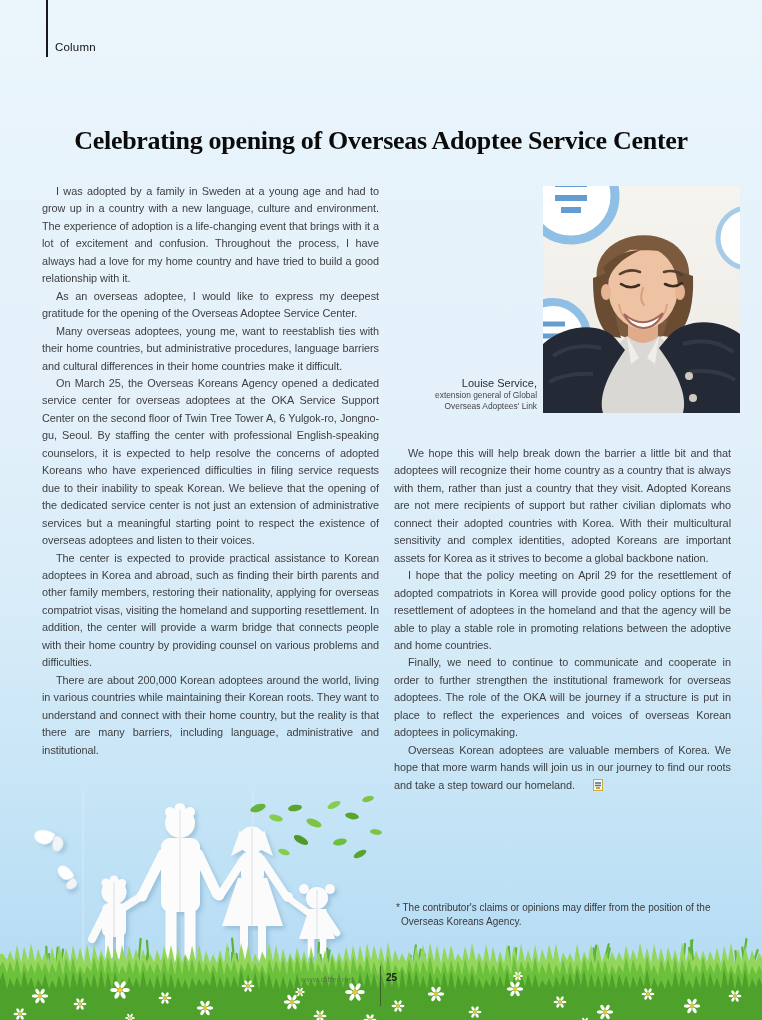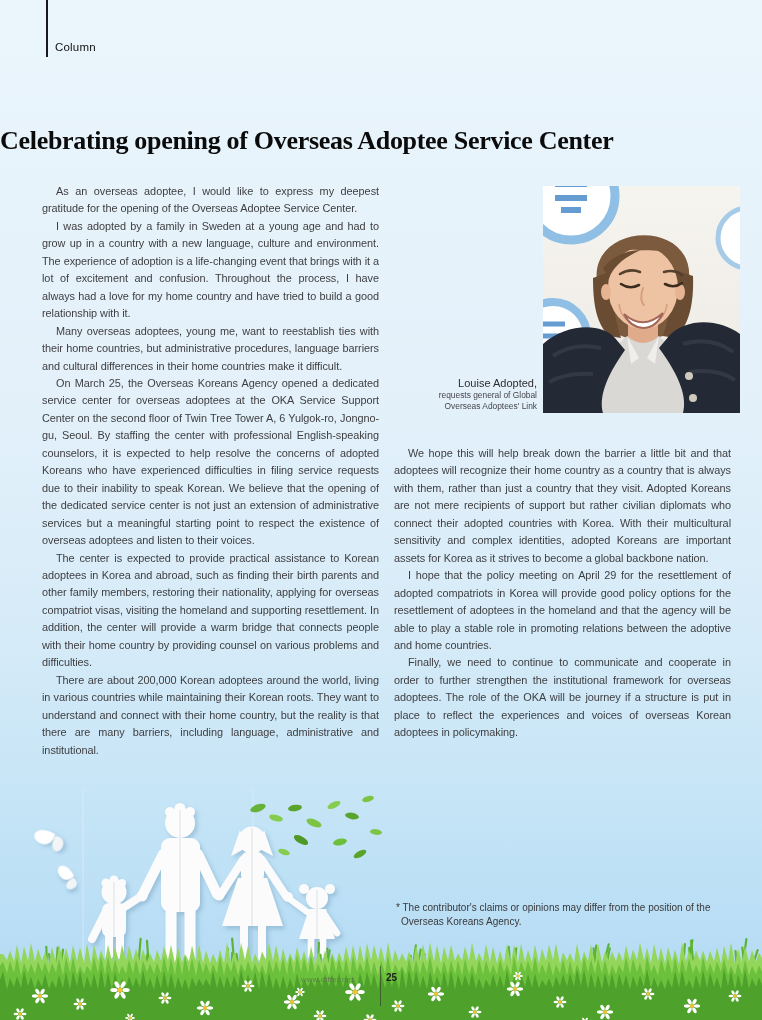--- a/index.html
+++ b/index.html
@@ -4,21 +4,21 @@
 <style>
   html,body{margin:0;padding:0;background:#ffffff;}
   .page{
     position:relative;width:762px;height:1020px;overflow:hidden;
     background:linear-gradient(180deg,#eaf5fc 0%,#e4f1fa 38%,#d6ebf8 62%,#c2e3f6 82%,#b6dcf4 94%,#b9def4 100%);
     font-family:"Liberation Sans",sans-serif;
   }
   .kicker-rule{position:absolute;left:46px;top:0;width:2px;height:57px;background:#181824;}
   .kicker{position:absolute;left:55px;top:41px;font-size:11.5px;font-weight:normal;color:#111;letter-spacing:.2px;}
   .title{
-    position:absolute;left:0;right:0;top:109px;
+    position:absolute;left:0;right:0;top:109px;text-align:center;
     font-family:"Liberation Serif","DejaVu Serif",serif;font-weight:bold;
     font-size:26px;color:#0b0b0b;letter-spacing:-0.3px;
   }
   .col{position:absolute;width:337px;}
   .col-left{left:42px;top:183px;}
   .col-right{left:394px;top:445px;}
   .col p{
     margin:0;text-indent:14px;text-align:justify;
     font-size:10.9px;line-height:17.45px;color:#3e3e40;letter-spacing:-0.05px;
   }
@@ -48,22 +48,22 @@
 <body>
 
 <div class="page">
 
   <div class="kicker-rule"></div>
   <div class="kicker">Column</div>
 
   <h1 class="title">Celebrating opening of Overseas Adoptee Service Center</h1>
 
   <div class="col col-left">
+    <p>I was adopted by a family in Sweden at a young age and had to grow up in a country with a new language, culture and environment. The experience of adoption is a life-changing event that brings with it a lot of excitement and confusion. Throughout the process, I have always had a love for my home country and have tried to build a good relationship with it.</p>
     <p>As an overseas adoptee, I would like to express my deepest gratitude for the opening of the Overseas Adoptee Service Center.</p>
-    <p>I was adopted by a family in Sweden at a young age and had to grow up in a country with a new language, culture and environment. The experience of adoption is a life-changing event that brings with it a lot of excitement and confusion. Throughout the process, I have always had a love for my home country and have tried to build a good relationship with it.</p>
     <p>Many overseas adoptees, young me, want to reestablish ties with their home countries, but administrative procedures, language barriers and cultural differences in their home countries make it difficult.</p>
     <p>On March 25, the Overseas Koreans Agency opened a dedicated service center for overseas adoptees at the OKA Service Support Center on the second floor of Twin Tree Tower A, 6 Yulgok-ro, Jongno-gu, Seoul. By staffing the center with professional English-speaking counselors, it is expected to help resolve the concerns of adopted Koreans who have experienced difficulties in filing service requests due to their inability to speak Korean. We believe that the opening of the dedicated service center is not just an extension of administrative services but a meaningful starting point to respect the existence of overseas adoptees and listen to their voices.</p>
     <p>The center is expected to provide practical assistance to Korean adoptees in Korea and abroad, such as finding their birth parents and other family members, restoring their nationality, applying for overseas compatriot visas, visiting the homeland and supporting resettlement. In addition, the center will provide a warm bridge that connects people with their home country by providing counsel on various problems and difficulties.</p>
     <p>There are about 200,000 Korean adoptees around the world, living in various countries while maintaining their Korean roots. They want to understand and connect with their home country, but the reality is that there are many barriers, including language, administrative and institutional.</p>
   </div>
 
   <div class="photo">
     <svg width="197" height="227" viewBox="0 0 197 227">
       <defs>
         <linearGradient id="wall" x1="0" y1="0" x2="0" y2="1">
@@ -121,29 +121,34 @@
         <path d="M0,227 L0,158 C22,138 58,136 72,152 L82,164 C62,192 56,212 60,227 Z" fill="#232a36"></path>
         <path d="M197,227 L197,148 C176,132 142,132 126,150 L116,162 C138,192 144,212 140,227 Z" fill="#232a36"></path>
         <path d="M10,170 q20,-14 48,-8 M6,196 q18,-10 44,-8 M190,166 q-22,-16 -50,-8 M192,194 q-18,-12 -46,-8" stroke="rgba(255,255,255,0.07)" stroke-width="4" fill="none"></path>
         <circle cx="146" cy="190" r="4" fill="#cfc9bd"></circle>
         <circle cx="150" cy="212" r="4" fill="#cfc9bd"></circle>
       </g>
     </svg>
   </div>
 
   <div class="caption">
-    <div class="cap-name">Louise Adopted,</div>
-    <div class="cap-role">requests general of Global</div>
+    <div class="cap-name">Louise Service,</div>
+    <div class="cap-role">extension general of Global</div>
     <div class="cap-role">Overseas Adoptees' Link</div>
   </div>
 
   <div class="col col-right">
     <p>We hope this will help break down the barrier a little bit and that adoptees will recognize their home country as a country that is always with them, rather than just a country that they visit. Adopted Koreans are not mere recipients of support but rather civilian diplomats who connect their adopted countries with Korea. With their multicultural sensitivity and complex identities, adopted Koreans are important assets for Korea as it strives to become a global backbone nation.</p>
     <p>I hope that the policy meeting on April 29 for the resettlement of adopted compatriots in Korea will provide good policy options for the resettlement of adoptees in the homeland and that the agency will be able to play a stable role in promoting relations between the adoptive and home countries.</p>
     <p>Finally, we need to continue to communicate and cooperate in order to further strengthen the institutional framework for overseas adoptees. The role of the OKA will be journey if a structure is put in place to reflect the experiences and voices of overseas Korean adoptees in policymaking.</p>
+    <p><span>Overseas Korean adoptees are valuable members of Korea. We hope that more warm hands will join us in our journey to find our roots and take a step toward our homeland.</span><span class="endmark"><svg width="10" height="12" viewBox="0 0 10 12">
+            <rect x="0.5" y="0.5" width="9" height="11" fill="#fdf8e4" stroke="#cda83e" stroke-width="1"></rect>
+            <path d="M2,4 h6 M2,6.5 h6" stroke="#3b6fb0" stroke-width="1.6"></path>
+            <rect x="3" y="8" width="4" height="2" fill="#caa23a"></rect>
+          </svg></span></p>
   </div>
 
   <div class="footnote">
     <span>* The contributor's claims or opinions may differ from the position of the</span><br>
     <span class="fn2">Overseas Koreans Agency.</span>
   </div>
 
   <svg class="illus" viewBox="0 0 762 230">
     <defs>
       <filter id="sh" x="-20%" y="-20%" width="140%" height="140%">

